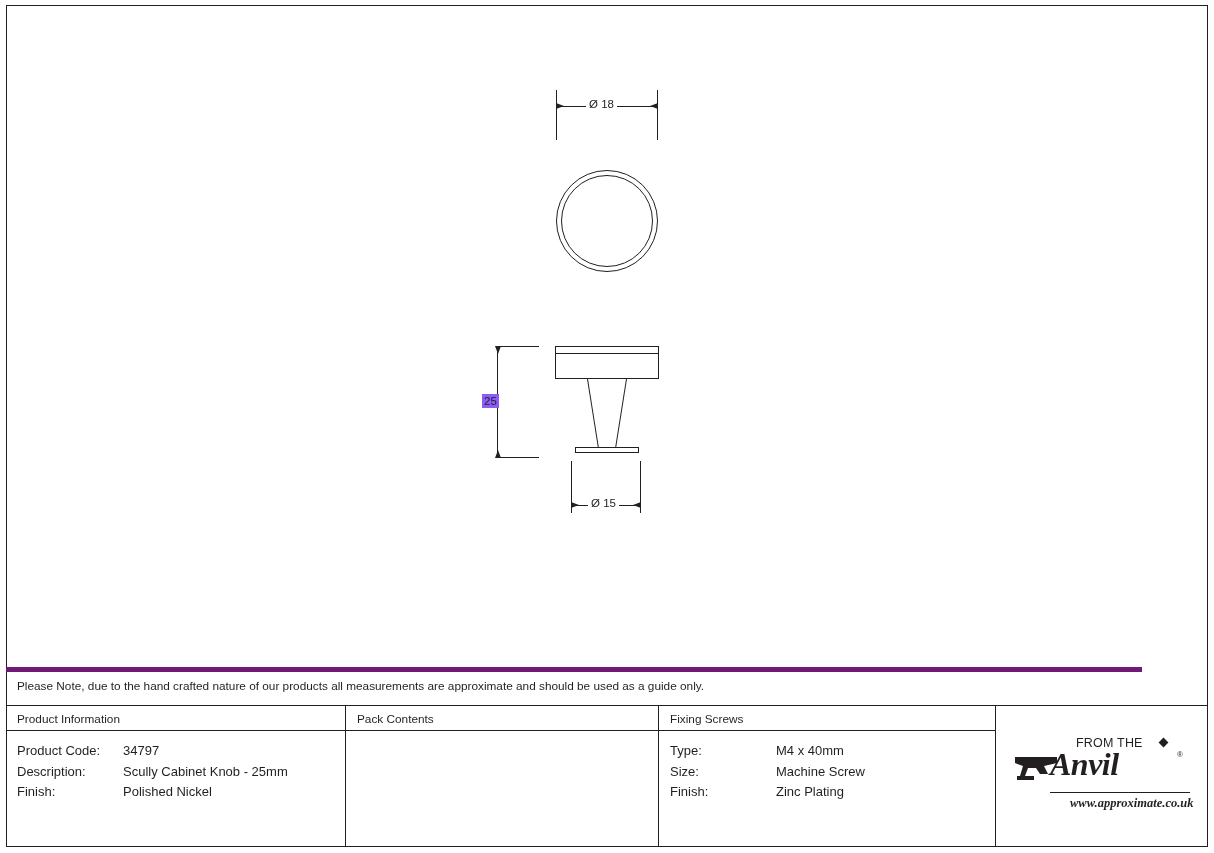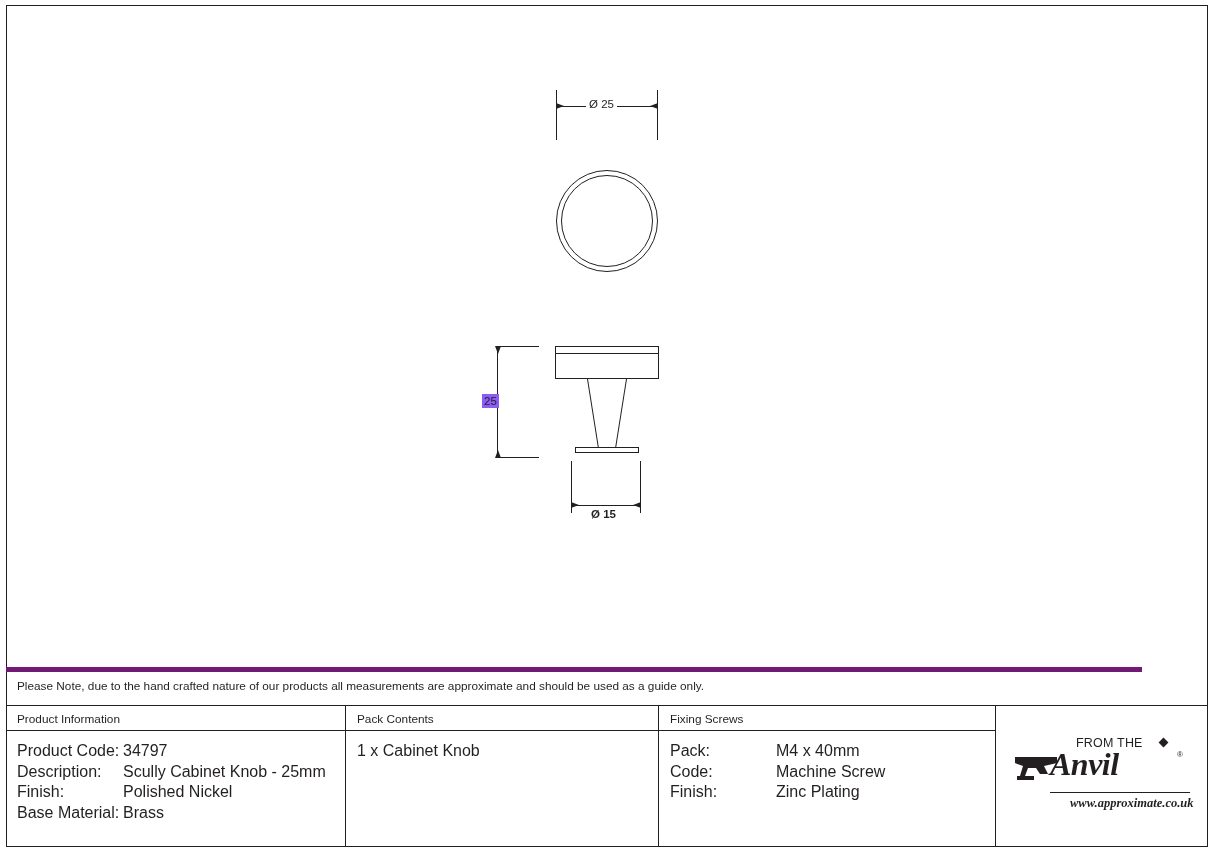--- a/index.html
+++ b/index.html
@@ -271,21 +271,21 @@
   .col-logo    { width: 211px; }
   .col-head {
     height: 25px;
     border-bottom: 1px solid #231f20;
     font-size: 11.8px;
     padding: 6px 0 4px 11px;
     box-sizing: border-box;
   }
   .col-body {
     padding: 10px 0 0 11px;
-    font-size: 16px;
+    font-size: 13px;
   }
   .kv {
     display: flex;
     line-height: 20.5px;
   }
   .kv .k { width: 106px; flex: 0 0 106px; }
   .kv .v { flex: 1 1 auto; }
   .pack-line { line-height: 20.5px; }
   
   .logo-box {
@@ -361,21 +361,21 @@
 
   <div class="frame"></div>
 
   <div class="drawing">
 
     <div class="dim-25-ext-left"></div>
     <div class="dim-25-ext-right"></div>
     <div class="dim-25-line"></div>
     <div class="arrow arrow-right" style="left:556px; top:103px;"></div>
     <div class="arrow arrow-left" style="left:650px; top:103px;"></div>
-    <div class="dim-label" style="left:586px; top:98px;">Ø 25</div>
+    <div class="dim-label" style="left:586px; top:98px;">Ø 18</div>
 
     <div class="top-view-circle"></div>
     <div class="top-view-circle-inner"></div>
 
     <div class="side-view">
       <div class="knob-head"></div>
       <div class="knob-band"></div>
       <div class="knob-stem-left"></div>
       <div class="knob-stem-right"></div>
       <div class="knob-foot"></div>
@@ -386,21 +386,21 @@
     <div class="dim-h-line"></div>
     <div class="arrow arrow-down" style="left:495px; top:346px;"></div>
     <div class="arrow arrow-up" style="left:495px; top:450px;"></div>
     <div class="dim-h-label">25</div>
 
     <div class="dim-15-ext-left"></div>
     <div class="dim-15-ext-right"></div>
     <div class="dim-15-line"></div>
     <div class="arrow arrow-right" style="left:571px; top:502px;"></div>
     <div class="arrow arrow-left" style="left:633px; top:502px;"></div>
-    <div class="dim-label" style="left:588px; top:508px;font-weight:bold;">Ø 15</div>
+    <div class="dim-label" style="left:588px; top:497px;">Ø 15</div>
   </div>
 
   <div class="note-row">
     <div class="note-text">Please Note, due to the hand crafted nature of our products all measurements are approximate and should be used as a guide only.</div>
   </div>
 
   <div class="table-area">
 
     <div class="col col-product">
       <div class="col-head">Product Information</div>
@@ -410,43 +410,38 @@
           <div class="v">34797</div>
         </div>
         <div class="kv">
           <div class="k">Description:</div>
           <div class="v">Scully Cabinet Knob - 25mm</div>
         </div>
         <div class="kv">
           <div class="k">Finish:</div>
           <div class="v">Polished Nickel</div>
         </div>
-        <div class="kv">
-          <div class="k">Base Material:</div>
-          <div class="v">Brass</div>
-        </div>
       </div>
     </div>
 
     <div class="col col-pack">
       <div class="col-head">Pack Contents</div>
       <div class="col-body">
-        <div class="pack-line">1 x Cabinet Knob</div>
       </div>
     </div>
 
     <div class="col col-screws">
       <div class="col-head">Fixing Screws</div>
       <div class="col-body">
         <div class="kv">
-          <div class="k">Pack:</div>
+          <div class="k">Type:</div>
           <div class="v">M4 x 40mm</div>
         </div>
         <div class="kv">
-          <div class="k">Code:</div>
+          <div class="k">Size:</div>
           <div class="v">Machine Screw</div>
         </div>
         <div class="kv">
           <div class="k">Finish:</div>
           <div class="v">Zinc Plating</div>
         </div>
       </div>
     </div>
 
     <div class="col col-logo">

